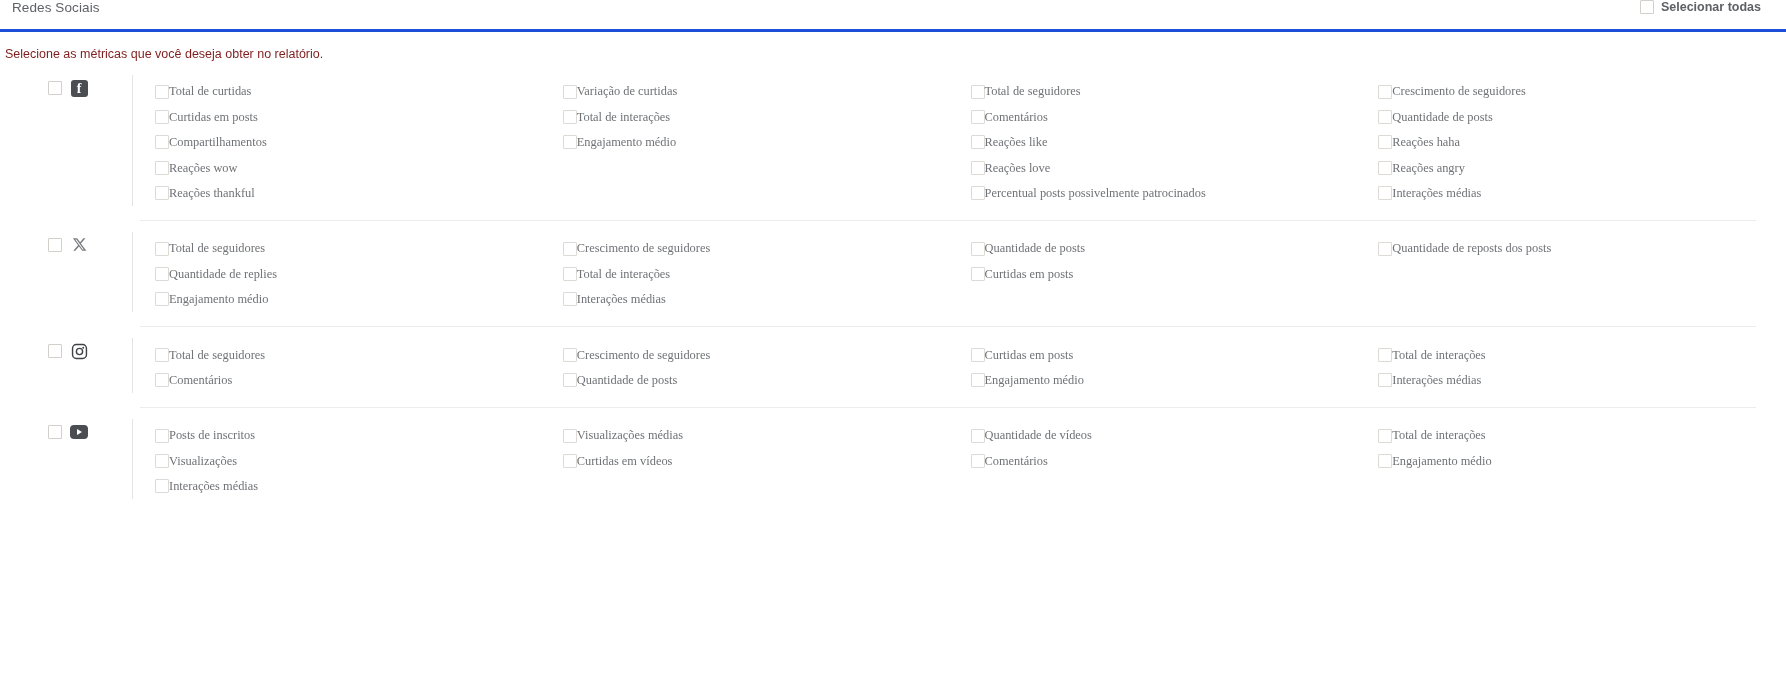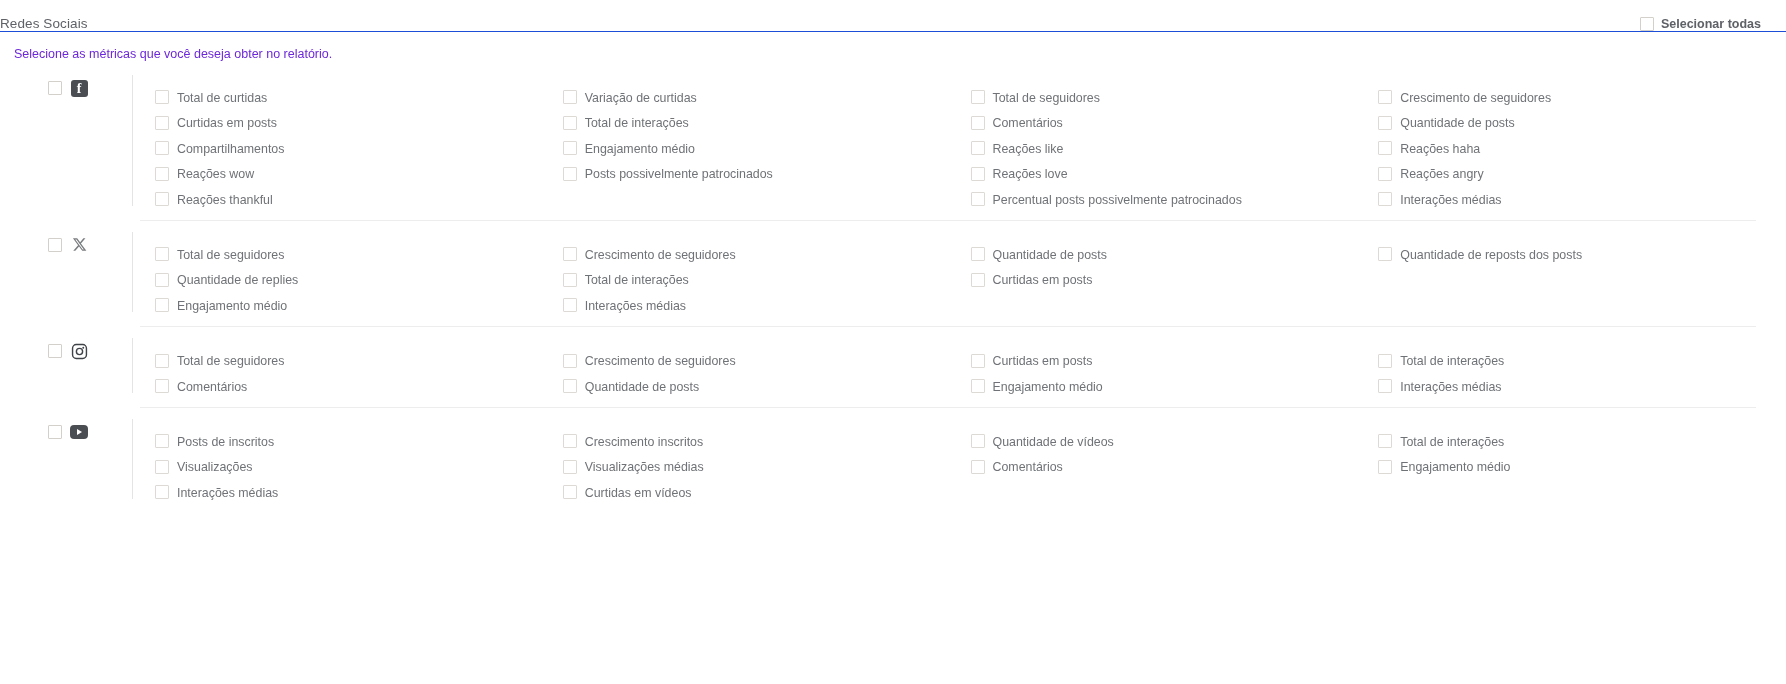--- a/index.html
+++ b/index.html
@@ -16,24 +16,24 @@
     height: 684px;
     position: relative;
     background: #ffffff;
     overflow: hidden;
   }
 
   
   .header {
     height: 32px;
     display: flex;
-    align-items: flex-end;
+    align-items: flex-start;
     justify-content: space-between;
-    padding: 0 25px 0 0;
-    border-bottom: 1px solid #1d4ed8;
+    padding: 0 25px 0 12px;
+    border-bottom: 3px solid #1d4ed8;
   }
   .header-title {
     font-size: 13.5px;
     color: #5e6166;
     letter-spacing: .1px;
   }
   .select-all {
     display: flex;
     align-items: center;
     gap: 7px;
@@ -54,23 +54,23 @@
     border: 1px solid #d3d0cb;
     background: #ffffff;
     border-radius: 1px;
     display: inline-block;
     cursor: pointer;
   }
   .cbox.lt { border-color: #dddad6; }
 
   
   .subtitle {
-    padding: 15px 0 0 14px;
+    padding: 15px 0 0 5px;
     font-size: 12.5px;
-    color: #6d28d9;
+    color: #7f1d1d;
   }
 
   
   .sections { margin-top: 14px; }
 
   .section {
     display: flex;
     align-items: flex-start;
     position: relative;
     padding-bottom: 14px;
@@ -137,24 +137,24 @@
     min-height: 54px;
   }
   .grid {
     display: grid;
     grid-template-columns: repeat(4, 1fr);
     column-gap: 0;
   }
   .col { display: flex; flex-direction: column; }
   .metric {
     display: flex;
-    align-items: flex-end;
-    gap: 8px;
+    align-items: center;
     height: 25.4px;
     cursor: pointer;
+    font-family: Liberation Serif, serif;
   }
   .metric-label {
     font-size: 12.4px;
     color: #6f7276;
     white-space: nowrap;
     line-height: 1;
   }
 </style>
 </head>
 <body>
@@ -208,24 +208,20 @@
                 <span class="cbox lt"></span>
                 <span class="metric-label">Variação de curtidas</span>
               </label>
               <label class="metric">
                 <span class="cbox lt"></span>
                 <span class="metric-label">Total de interações</span>
               </label>
               <label class="metric">
                 <span class="cbox lt"></span>
                 <span class="metric-label">Engajamento médio</span>
-              </label>
-              <label class="metric">
-                <span class="cbox lt"></span>
-                <span class="metric-label">Posts possivelmente patrocinados</span>
               </label>
             </div>
             <div class="col">
               <label class="metric">
                 <span class="cbox lt"></span>
                 <span class="metric-label">Total de seguidores</span>
               </label>
               <label class="metric">
                 <span class="cbox lt"></span>
                 <span class="metric-label">Comentários</span>
@@ -401,24 +397,20 @@
                 <span class="metric-label">Visualizações</span>
               </label>
               <label class="metric">
                 <span class="cbox lt"></span>
                 <span class="metric-label">Interações médias</span>
               </label>
             </div>
             <div class="col">
               <label class="metric">
                 <span class="cbox lt"></span>
-                <span class="metric-label">Crescimento inscritos</span>
-              </label>
-              <label class="metric">
-                <span class="cbox lt"></span>
                 <span class="metric-label">Visualizações médias</span>
               </label>
               <label class="metric">
                 <span class="cbox lt"></span>
                 <span class="metric-label">Curtidas em vídeos</span>
               </label>
             </div>
             <div class="col">
               <label class="metric">
                 <span class="cbox lt"></span>

